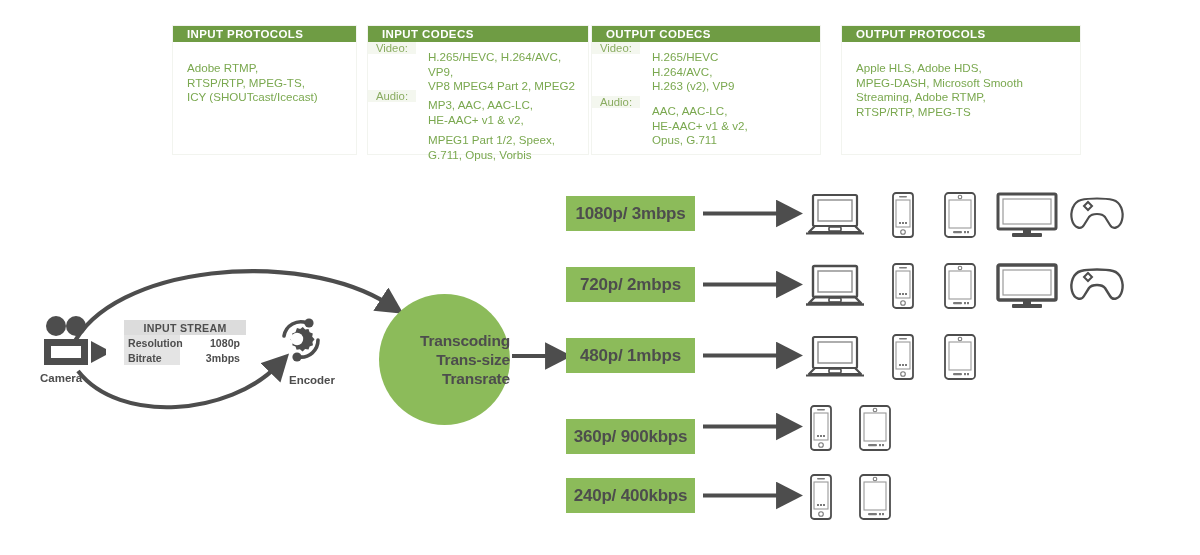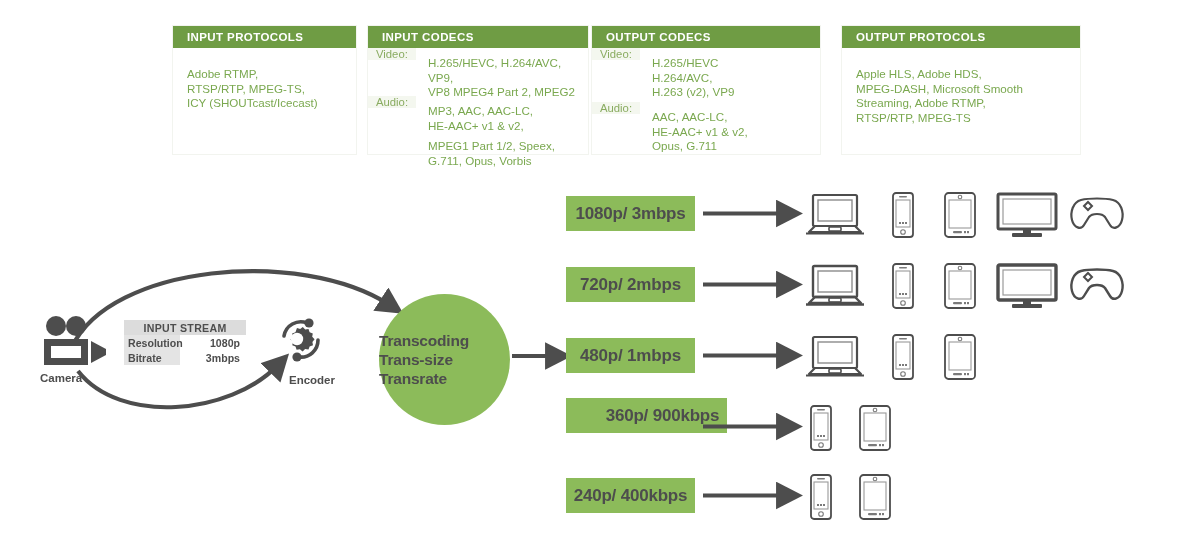--- a/index.html
+++ b/index.html
@@ -4,21 +4,21 @@
 <style>
   html,body{margin:0;padding:0;background:#ffffff;}
   body{width:1200px;height:555px;position:relative;overflow:hidden;
        font-family:"Liberation Sans","DejaVu Sans",sans-serif;}
 
   .stage{position:absolute;left:0;top:0;width:1200px;height:555px;}
 
   
   .panel{position:absolute;top:25px;height:130px;background:#ffffff;
          border:1px solid #f2f4ef;box-sizing:border-box;}
-  .panel-head{height:22px;background:#6f9c44;color:#ffffff;
+  .panel-head{height:16px;background:#6f9c44;color:#ffffff;
               font-size:11.5px;font-weight:bold;letter-spacing:.4px;
               display:flex;align-items:center;padding-left:14px;}
   .panel-body{padding:19px 12px 0 14px;color:#7aa84f;font-size:11.6px;
               line-height:14.6px;}
   .panel-body .ln{white-space:nowrap;}
 
   .codec-rows{display:block;padding:0;}
   .codec-row{display:flex;align-items:flex-start;}
   .codec-lbl{width:48px;min-width:48px;background:#f4f7ef;color:#8aac61;
              font-size:11.3px;display:flex;align-items:center;
@@ -48,21 +48,21 @@
   #input-stream-table .isv{flex:1;color:#4d4d4d;font-weight:bold;font-size:10.6px;
      height:15px;display:flex;align-items:center;justify-content:flex-end;
      padding-right:6px;box-sizing:border-box;}
 
   #encoder-group{position:absolute;left:274px;top:314px;width:60px;height:62px;}
   #encoder-caption{position:absolute;left:272px;top:374px;width:80px;text-align:center;
                    font-size:11.5px;color:#4d4d4d;font-weight:bold;}
 
   #transcode-circle{position:absolute;left:379px;top:294px;width:131px;height:131px;
       border-radius:50%;background:#8cbb5a;display:flex;flex-direction:column;
-      align-items:flex-start;justify-content:center;}
+      align-items:flex-end;justify-content:center;}
   #transcode-circle div{color:#4d4d4d;font-weight:bold;font-size:15.5px;
       line-height:19px;text-align:center;letter-spacing:-.2px;}
 
   
   .qbox{position:absolute;left:566px;width:129px;height:35px;background:#8cbb5a;
         display:flex;align-items:center;justify-content:center;}
   .qbox span{color:#4d4d4d;font-weight:bold;font-size:17px;letter-spacing:-.2px;}
 
   
   .devrow{position:absolute;left:806px;height:52px;}
@@ -214,21 +214,21 @@
 
   <div class="qbox" style="top:196px;">
     <span>1080p/ 3mbps</span>
   </div>
   <div class="qbox" style="top:267px;">
     <span>720p/ 2mbps</span>
   </div>
   <div class="qbox" style="top:338px;">
     <span>480p/ 1mbps</span>
   </div>
-  <div class="qbox" style="top:398px;padding-left:32px;">
+  <div class="qbox" style="top:419px;">
     <span>360p/ 900kbps</span>
   </div>
   <div class="qbox" style="top:478px;">
     <span>240p/ 400kbps</span>
   </div>
 
   <svg style="position:absolute;left:703px;top:190px;width:100px;height:330px;">
     <defs>
       <marker id="ah3" markerWidth="7" markerHeight="7" refX="2.6" refY="3.3" orient="auto" markerUnits="strokeWidth">
         <path d="M0,0 L6.4,3.3 L0,6.6 z" fill="#4d4d4d"></path>

